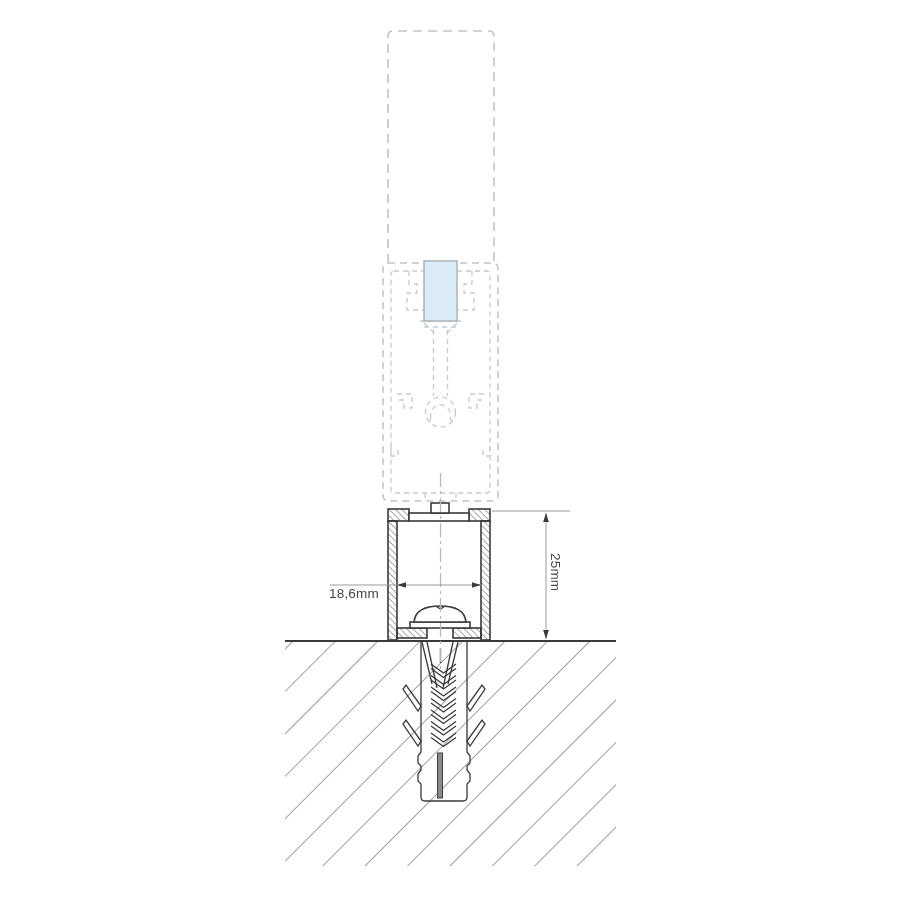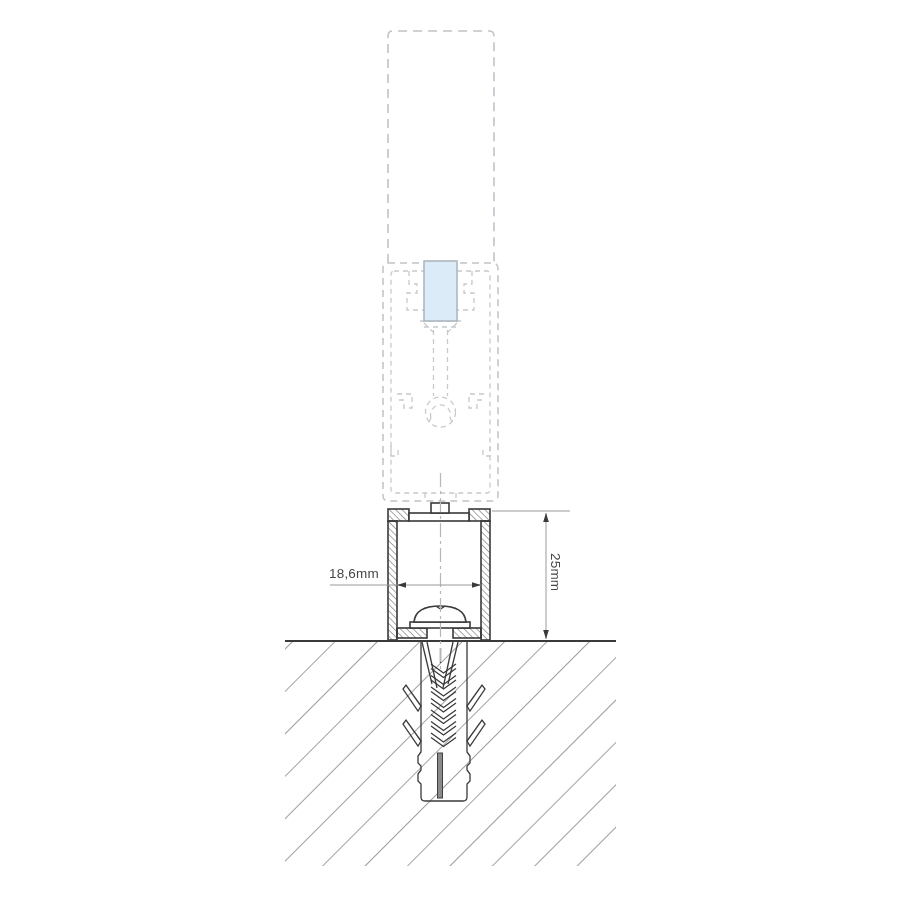--- a/index.html
+++ b/index.html
@@ -135,17 +135,17 @@
   </g>
 
   <g>
     <line class="dimline" x1="492" y1="511" x2="570" y2="511"></line>
     <line class="dimline" x1="546" y1="513" x2="546" y2="639"></line>
     <polygon class="arrow" points="546,513 543.2,522 548.8,522"></polygon>
     <polygon class="arrow" points="546,639 543.2,630 548.8,630"></polygon>
   </g>
 </svg>
 
-<span class="dim-label" style="left:329px;top:566px;">18,6mm</span>
+<span class="dim-label" style="left:329px;top:586px;">18,6mm</span>
 
 <span class="dim-label vertical" style="left:548px;top:553px;">25mm</span>
 
 </div>
 
 </body></html>

